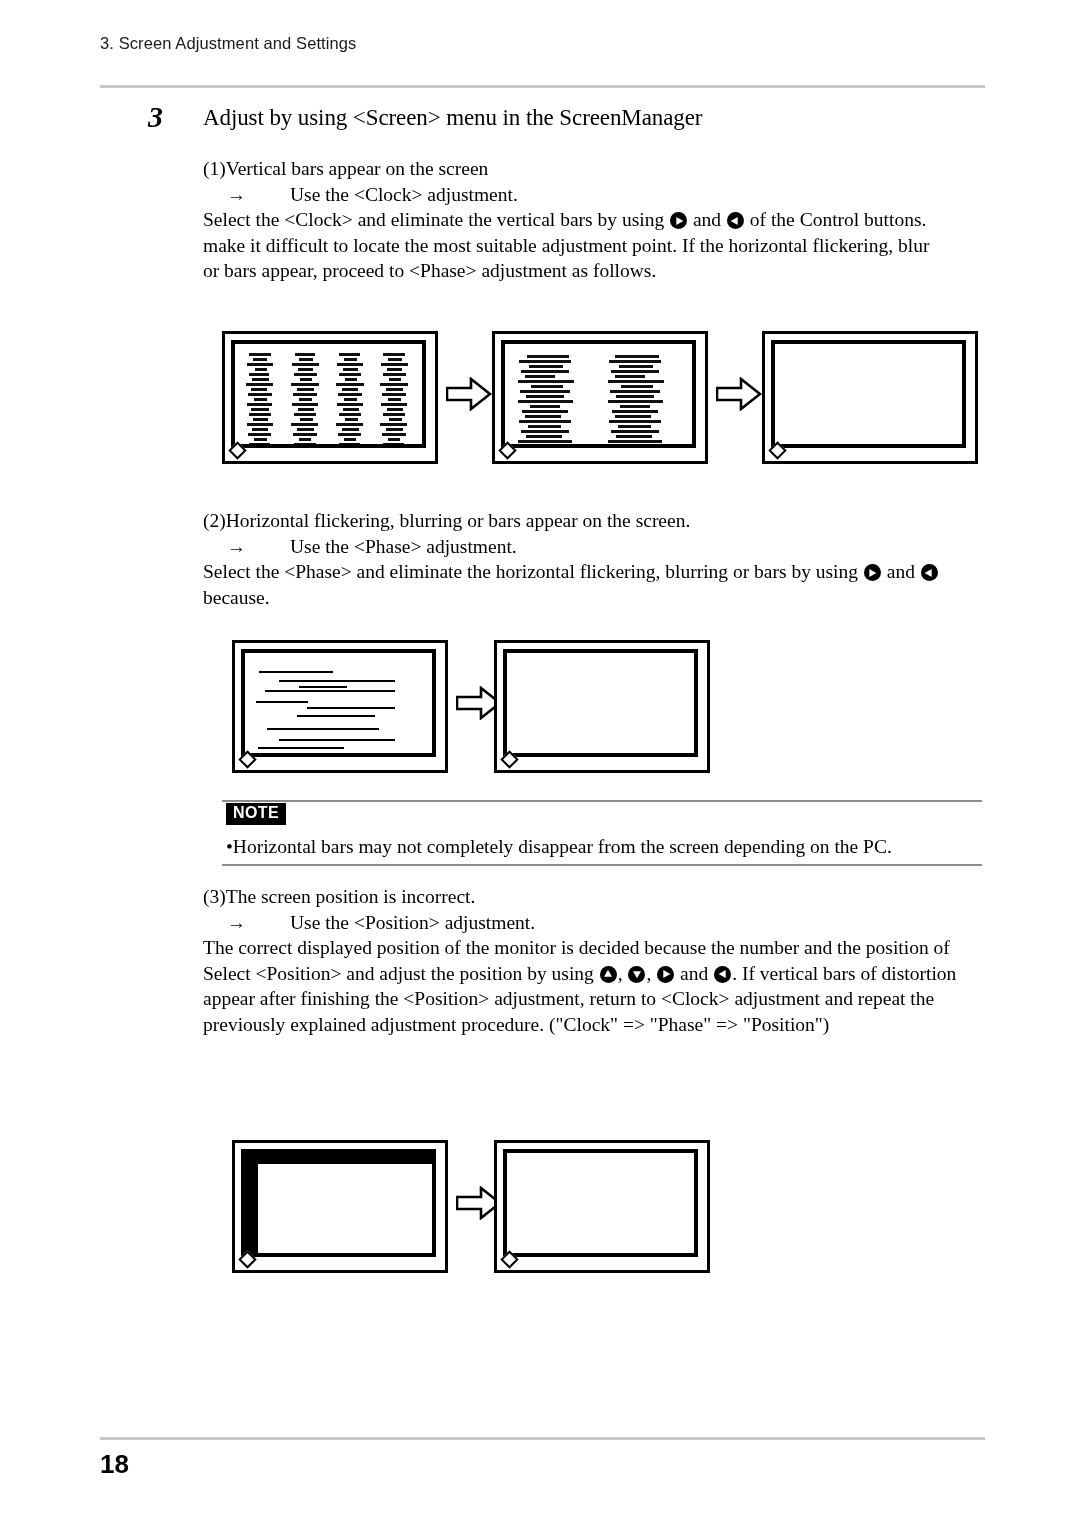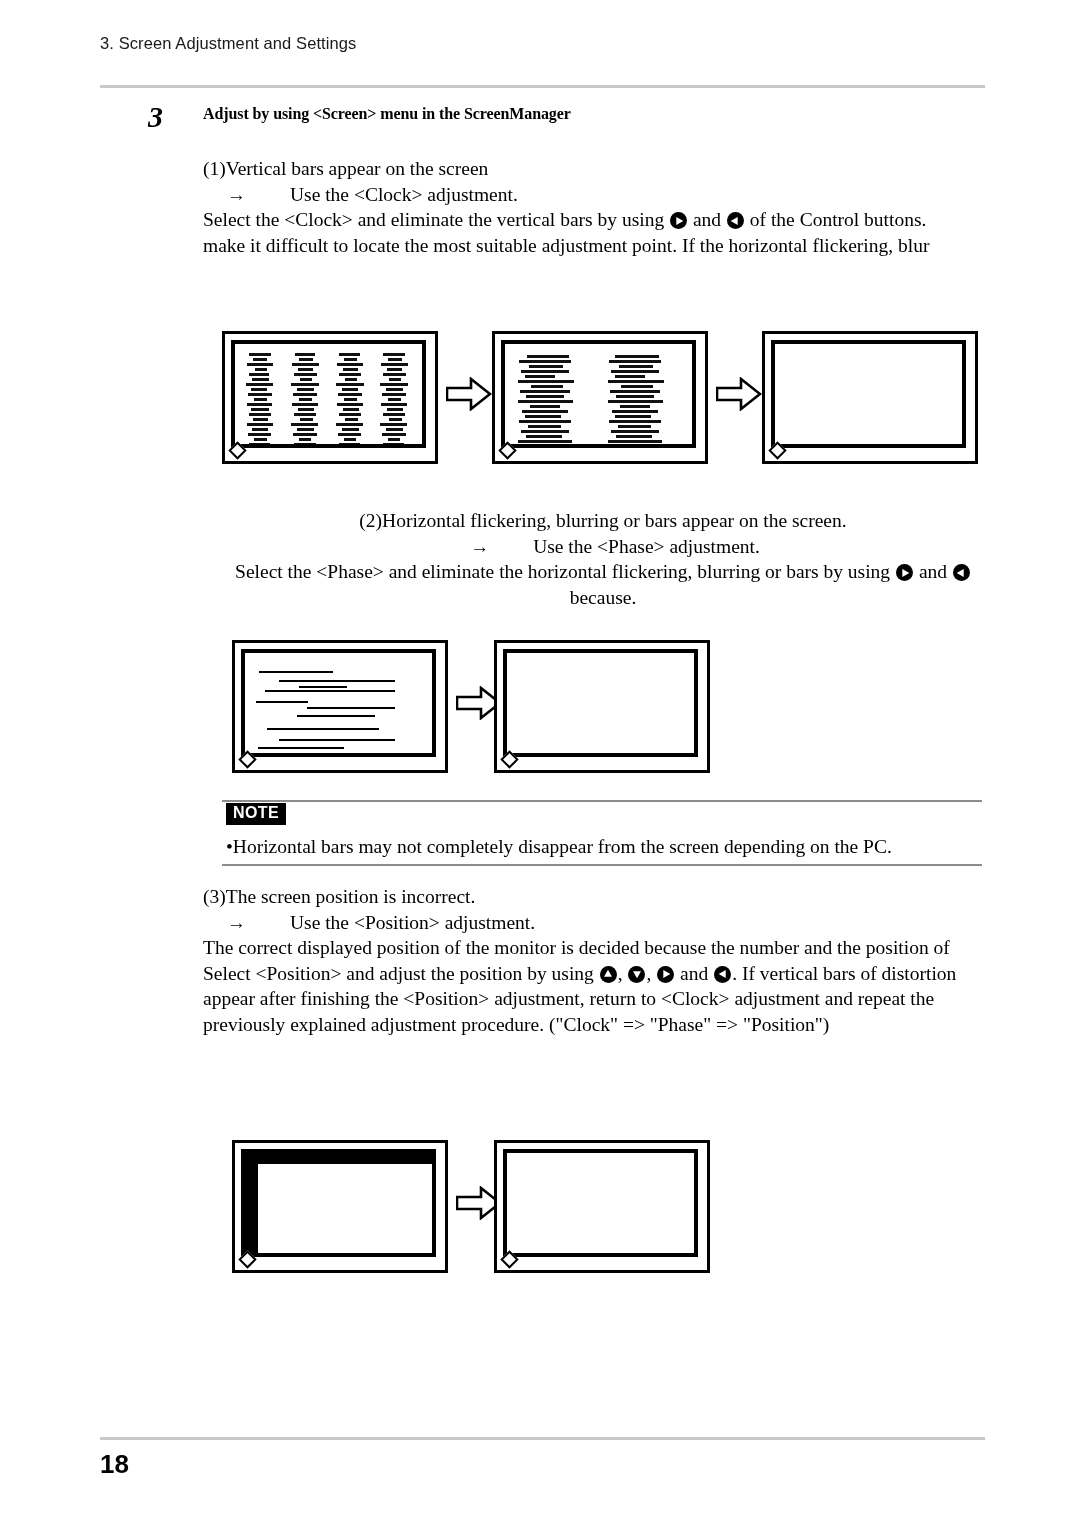--- a/index.html
+++ b/index.html
@@ -48,22 +48,22 @@
     font-family: "Liberation Serif", serif;
     font-style: italic;
     font-weight: bold;
     font-size: 30px;
   }
   .step-title {
     position: absolute;
     left: 203px;
     top: 105px;
     font-family: "Liberation Serif", serif;
-    font-weight: bold;
-    font-size: 16px;
+    font-weight: normal;
+    font-size: 23px;
     letter-spacing: -0.1px;
     white-space: nowrap;
   }
 
   
   .body-block {
     position: absolute;
     font-size: 19.5px;
     line-height: 25.6px;
   }
@@ -233,20 +233,21 @@
 
   <div class="body-block" style="left:203px; top:156px; width:800px;">
     <div class="ln">(1)Vertical bars appear on the screen</div>
     <div class="ln" style="padding-left:24px;">
       <span class="arrow-glyph">→</span><span style="display:inline-block;width:44px;"></span><span>Use the &lt;Clock&gt; adjustment.</span>
     </div>
     <div class="ln">
       <span>Select the &lt;Clock&gt; and eliminate the vertical bars by using </span><span class="ctl right"></span><span> and </span><span class="ctl left"></span><span> of the Control buttons.</span>
     </div>
     <div class="ln">make it difficult to locate the most suitable adjustment point. If the horizontal flickering, blur</div>
+    <div class="ln">or bars appear, proceed to &lt;Phase&gt; adjustment as follows.</div>
   </div>
 
   <div class="figure-row" style="left:0; top:0;">
 
     <div class="monitor" style="left:222px; top:331px; width:216px; height:133px;">
       <div class="bezel">
         <div class="screen">
           <div class="nbar" style="left:14px;  top:9px;   width:22px; height:3px;"></div>
           <div class="nbar" style="left:18px;  top:14px;  width:14px; height:3px;"></div>
           <div class="nbar" style="left:12px;  top:19px;  width:26px; height:3px;"></div>
@@ -391,21 +392,21 @@
     </div>
 
     <div class="monitor" style="left:762px; top:331px; width:216px; height:133px;">
       <div class="bezel">
         <div class="screen"></div>
       </div>
       <div class="led"></div>
     </div>
   </div>
 
-  <div class="body-block" style="left:203px; top:508px; width:800px;text-align:center;">
+  <div class="body-block" style="left:203px; top:508px; width:800px;">
     <div class="ln">(2)Horizontal flickering, blurring or bars appear on the screen.</div>
     <div class="ln" style="padding-left:24px;">
       <span class="arrow-glyph">→</span><span style="display:inline-block;width:44px;"></span><span>Use the &lt;Phase&gt; adjustment.</span>
     </div>
     <div class="ln">
       <span>Select the &lt;Phase&gt; and eliminate the horizontal flickering, blurring or bars by using </span><span class="ctl right"></span><span> and </span><span class="ctl left"></span>
     </div>
     <div class="ln">because.</div>
   </div>
 

